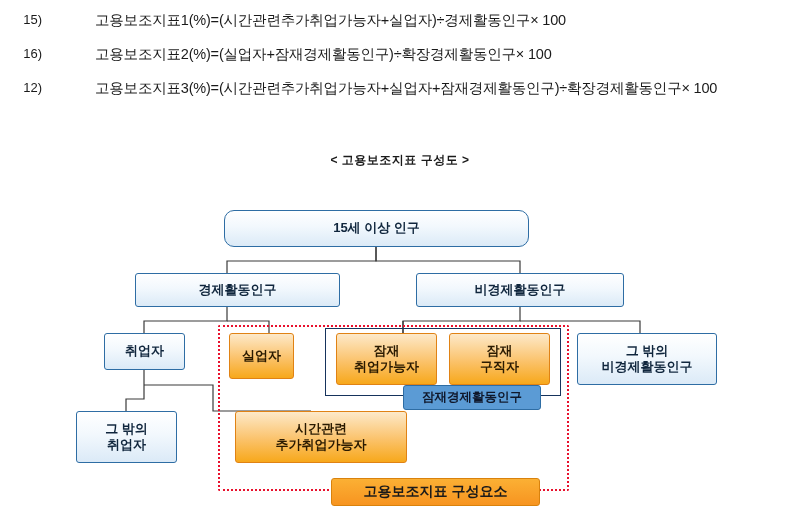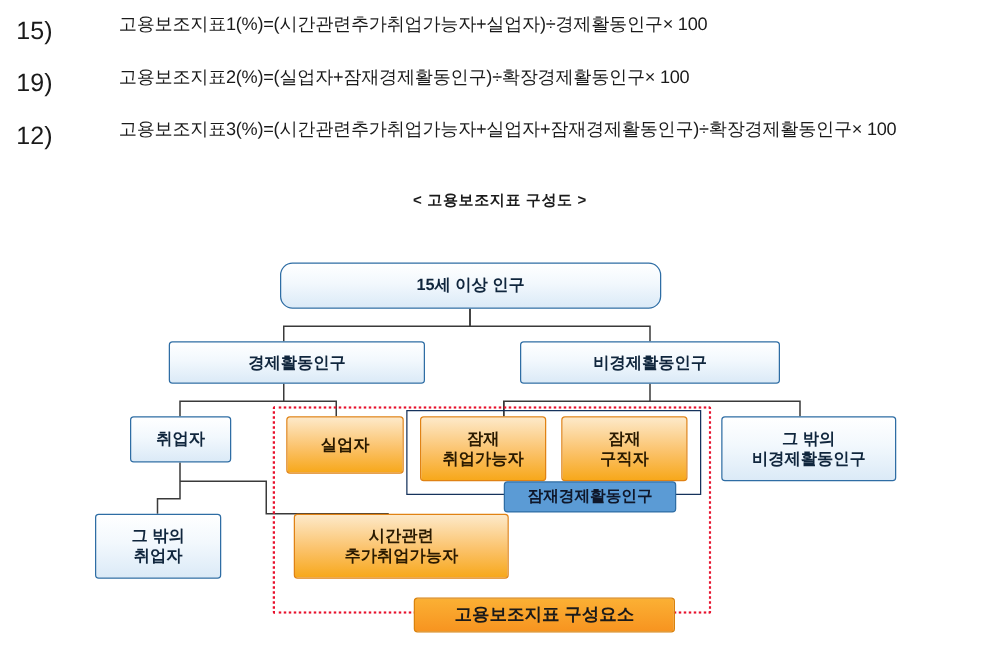--- a/index.html
+++ b/index.html
@@ -29,21 +29,21 @@
     margin-bottom: 12px;
     font-size: 14.5px;
     line-height: 1.5;
     white-space: nowrap;
   }
   .formula-num {
     width: 42px;
     text-align: right;
     padding-right: 9px;
     flex: 0 0 auto;
-    font-size: 20px;
+    font-size: 13px;
   }
   .formula-text {
     flex: 1 1 auto;
     font-size: 14.5px;
     letter-spacing: -0.2px;
     margin-left: 44px;
   }
 
   
   .diagram-title {
@@ -129,21 +129,21 @@
 </style>
 </head>
 <body>
 
 <div class="formula-list">
   <div class="formula-row">
     <span class="formula-num">15)</span>
     <span class="formula-text">고용보조지표1(%)=(시간관련추가취업가능자+실업자)÷경제활동인구× 100</span>
   </div>
   <div class="formula-row">
-    <span class="formula-num">19)</span>
+    <span class="formula-num">16)</span>
     <span class="formula-text">고용보조지표2(%)=(실업자+잠재경제활동인구)÷확장경제활동인구× 100</span>
   </div>
   <div class="formula-row">
     <span class="formula-num">12)</span>
     <span class="formula-text">고용보조지표3(%)=(시간관련추가취업가능자+실업자+잠재경제활동인구)÷확장경제활동인구× 100</span>
   </div>
 </div>
 
 <div class="diagram-title">&lt; 고용보조지표 구성도 &gt;</div>
 
@@ -182,21 +182,21 @@
   </div>
 
   <div class="node blue" style="left:416px; top:88px; width:208px; height:34px;">
     <span class="ln">비경제활동인구</span>
   </div>
 
   <div class="node blue" style="left:104px; top:148px; width:81px; height:37px;">
     <span class="ln">취업자</span>
   </div>
 
-  <div class="node orange" style="left:229px; top:148px; width:94px; height:46px;">
+  <div class="node orange" style="left:229px; top:148px; width:65px; height:46px;">
     <span class="ln">실업자</span>
   </div>
 
   <div class="node orange" style="left:336px; top:148px; width:101px; height:52px;">
     <span class="ln">잠재</span>
     <span class="ln">취업가능자</span>
   </div>
 
   <div class="node orange" style="left:449px; top:148px; width:101px; height:52px;">
     <span class="ln">잠재</span>

